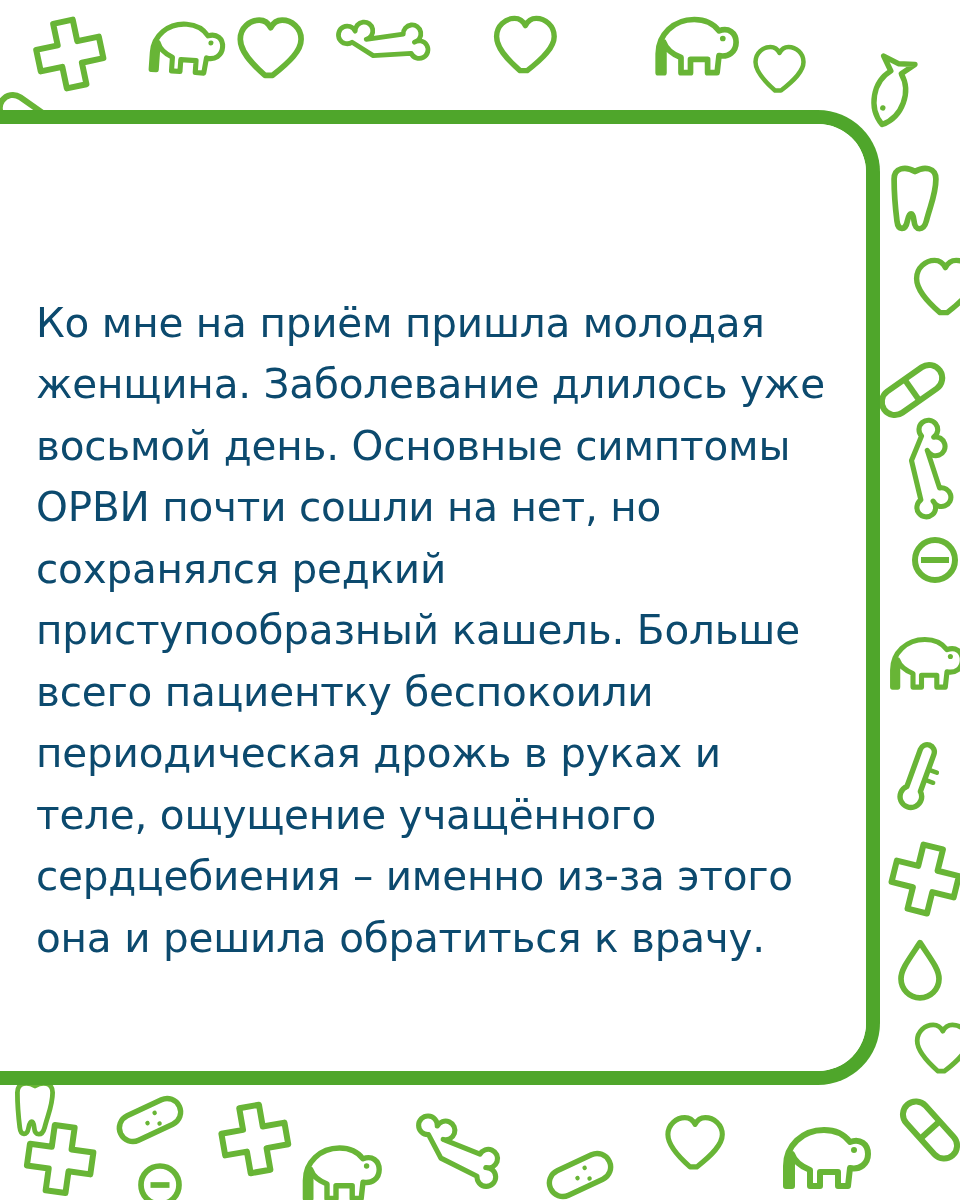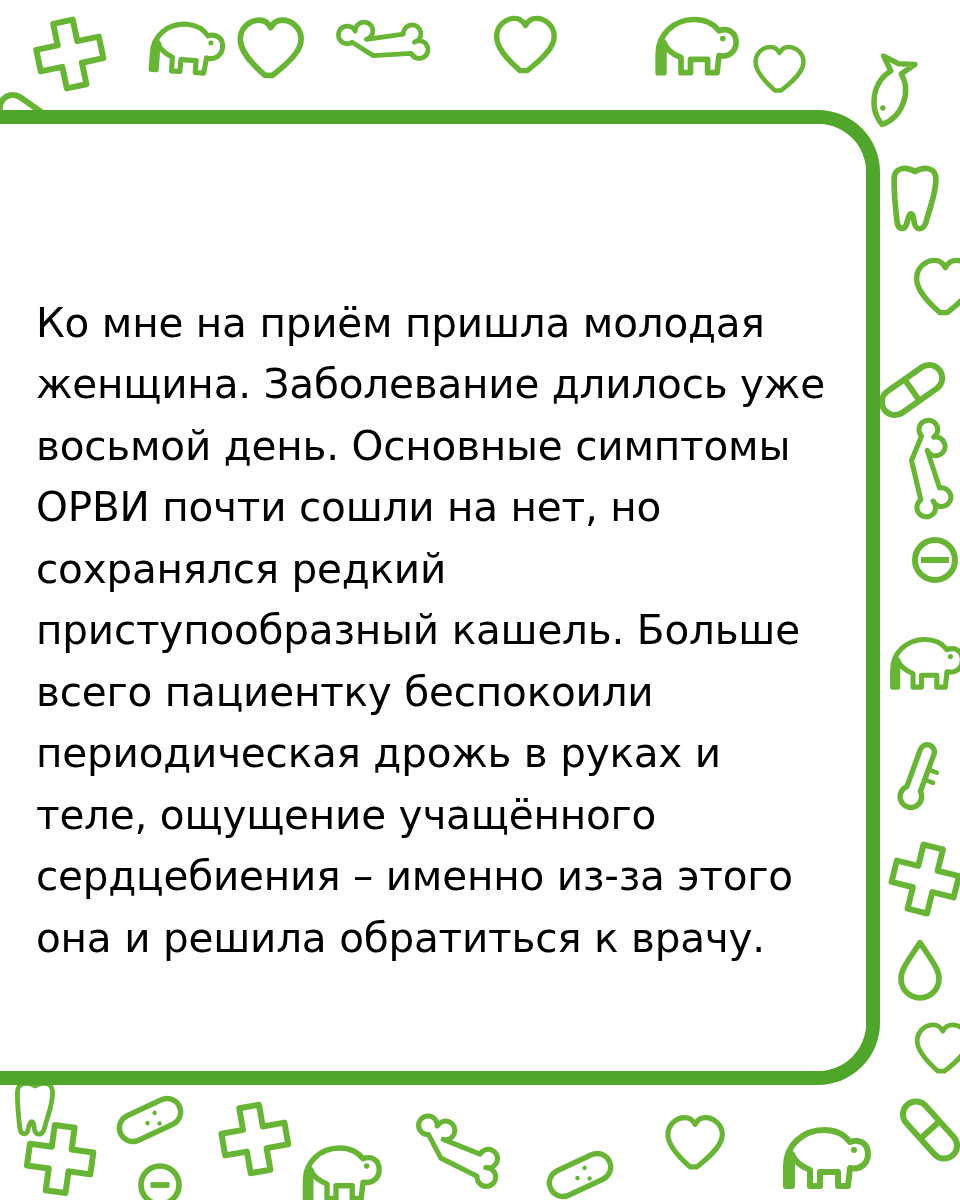--- a/index.html
+++ b/index.html
@@ -53,21 +53,21 @@
     border-bottom-right-radius: 48px;
   }
   .card-text {
     position: absolute;
     left: 36px;
     top: 128px;
     width: 790px;
     font-size: 40.5px;
     line-height: 1.52;
     letter-spacing: -0.2px;
-    color: #000000;
+    color: #0c4a6e;
     font-family: "DejaVu Sans", "Liberation Sans", sans-serif;
     font-weight: 400;
     white-space: pre-wrap;
     z-index: 2;
   }
 </style>
 </head>
 <body>
 
 <div class="canvas">

